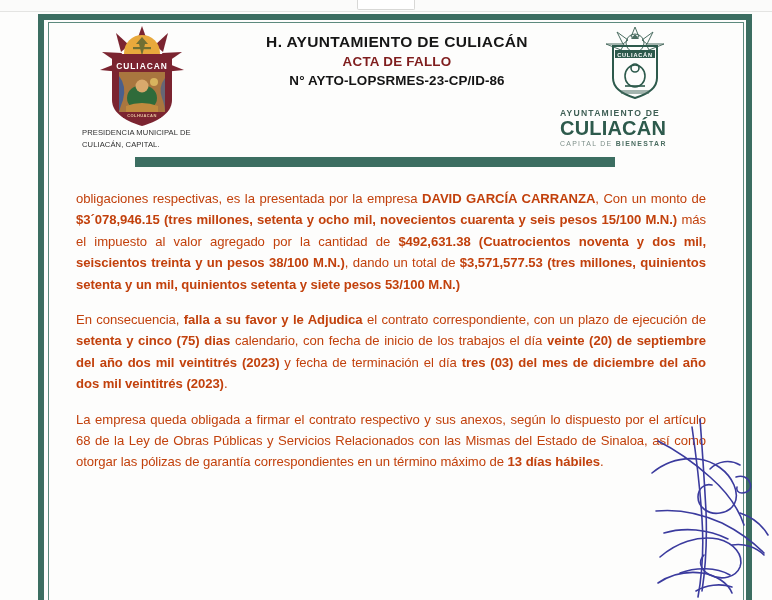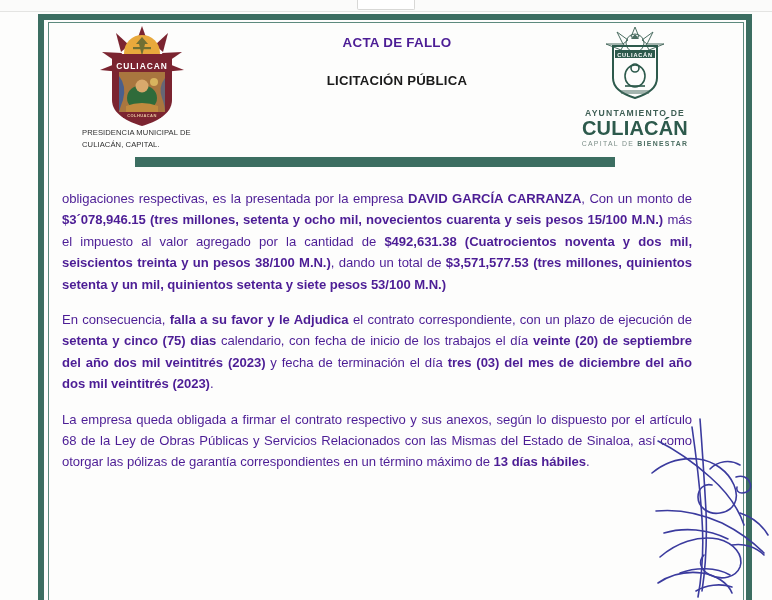--- a/index.html
+++ b/index.html
@@ -70,52 +70,52 @@
 
   
   .titles{
     position:absolute;left:160px;top:8px;width:370px;text-align:center;
   }
   .t-main{
     font-size:15.5px;font-weight:bold;color:#161616;
     letter-spacing:.35px;line-height:19px;white-space:nowrap;
   }
   .t-sub{
-    font-size:13.4px;font-weight:bold;color:#4c1d95;
+    font-size:13.4px;font-weight:bold;color:#7f1d1d;
     letter-spacing:.25px;line-height:18px;margin-top:2px;
   }
   .t-lic{
     font-size:13.2px;font-weight:bold;color:#1b1b1b;
     letter-spacing:.2px;line-height:17px;margin-top:20px;
   }
   .t-num{
     font-size:13.4px;font-weight:bold;color:#141414;
     letter-spacing:.1px;line-height:18px;margin-top:1px;white-space:nowrap;
   }
 
   
   .logo-right{
-    position:absolute;left:508px;top:2px;width:150px;text-align:center;
+    position:absolute;left:508px;top:2px;width:150px;
   }
   .logo-right .badge{width:64px;height:80px;margin:0 auto;position:relative;}
   .lr-l1{font-size:8.6px;font-weight:bold;color:#3f5f55;letter-spacing:1.2px;margin-top:2px;}
   .lr-l2{font-size:20px;font-weight:bold;color:#2d5a4c;letter-spacing:.2px;line-height:21px;}
   .lr-l3{font-size:6.9px;color:#7d8f89;letter-spacing:1.3px;margin-top:1px;}
   .lr-l3 b{color:#4b6d61;}
 
   
   .divider{
     position:absolute;left:135px;top:157px;width:480px;height:10px;
     background:#3c6e61;
   }
 
   
   .body-wrap{
-    position:absolute;left:62px;top:188px;width:630px;
-    color:#4c1d95;
+    position:absolute;left:76px;top:188px;width:630px;
+    color:#c2410c;
   }
   .para{
     font-size:13.1px;line-height:21.4px;
     text-align:justify;
     margin:0 0 14px 0;
     font-family:"Liberation Sans",sans-serif;
     letter-spacing:-0.05px;
   }
   .para b{font-weight:bold;}
 
@@ -175,22 +175,23 @@
 
           <rect x="27" y="86" width="38" height="6" fill="#7b2430"></rect>
           <text x="46" y="91" font-family="Liberation Sans, sans-serif" font-size="4" font-weight="bold" fill="#e8c9a0" text-anchor="middle" letter-spacing=".4">COLHUACAN</text>
         </svg>
       </div>
       <div class="caption">PRESIDENCIA MUNICIPAL DE</div>
       <div class="caption">CULIACÁN, CAPITAL.</div>
     </div>
 
     <div class="titles">
+      <div class="t-main">H. AYUNTAMIENTO DE CULIACÁN</div>
       <div class="t-sub">ACTA DE FALLO</div>
-      <div class="t-lic">LICITACIÓN PÚBLICA</div>
+      <div class="t-num">N° AYTO-LOPSRMES-23-CP/ID-86</div>
     </div>
 
     <div class="logo-right">
       <div class="badge">
         <svg width="64" height="80" viewBox="0 0 64 80">
           <g stroke="#4b6d61" stroke-width="1" fill="none">
             <polygon points="32,1 36,11 28,11"></polygon>
             <polygon points="14,6 25,14 20,18"></polygon>
             <polygon points="50,6 44,18 39,14"></polygon>
             <polygon points="3,18 21,18 18,24"></polygon>

